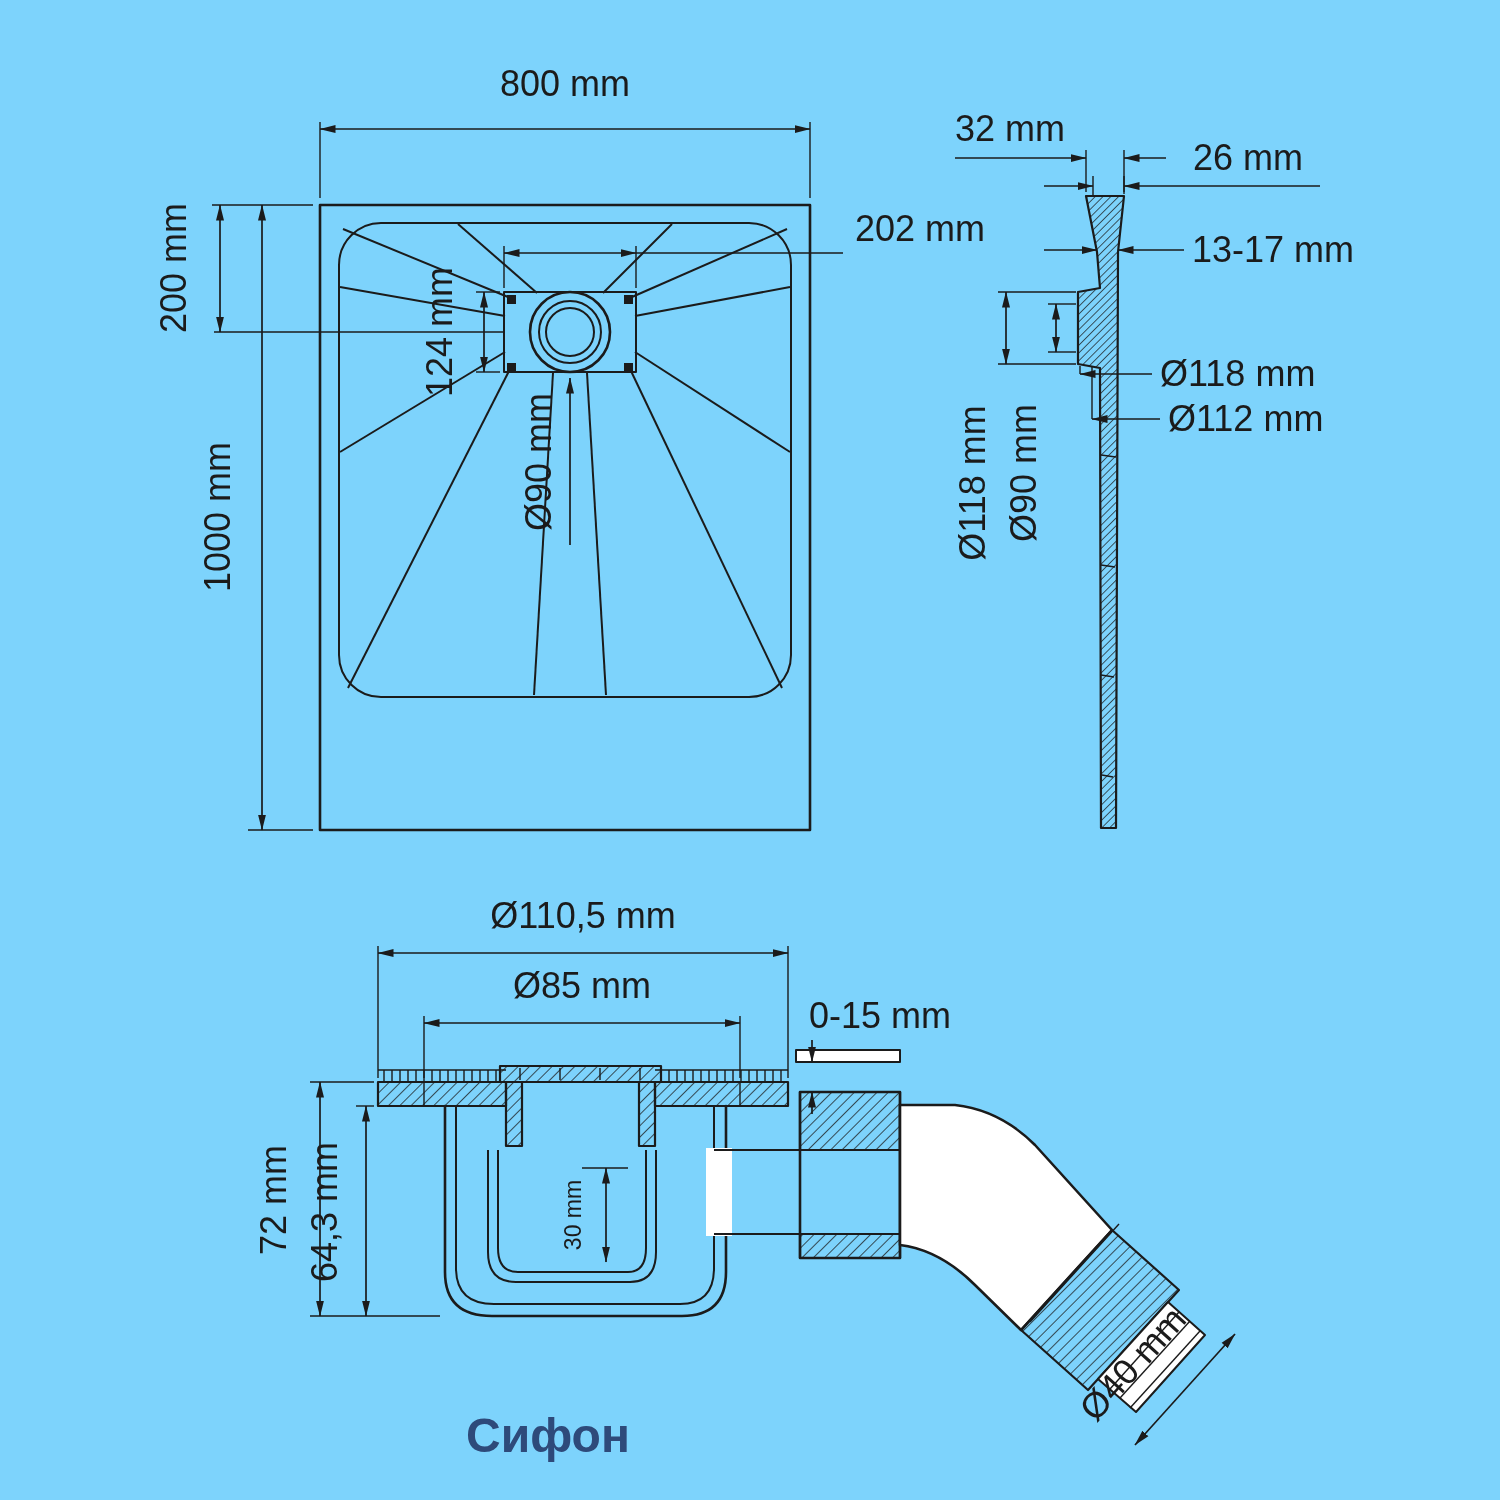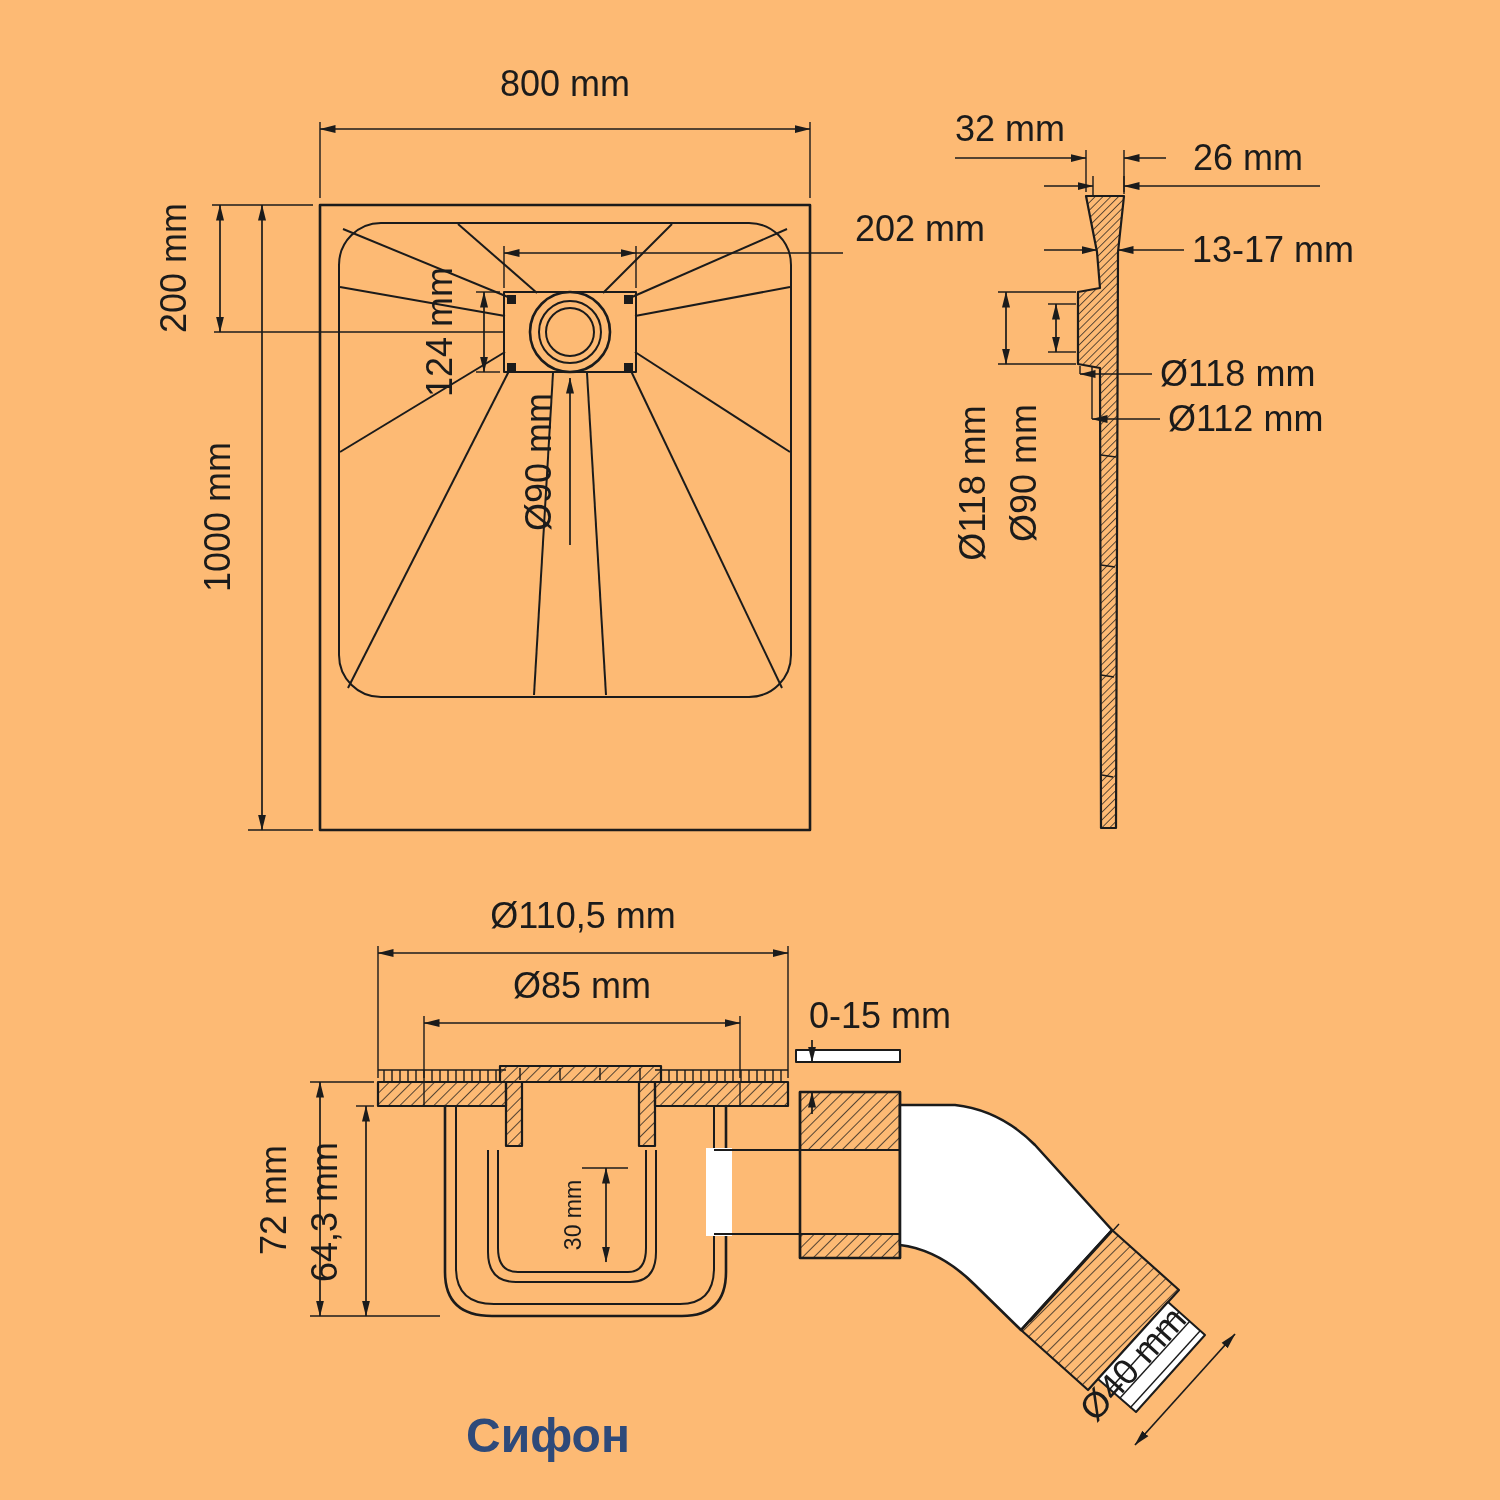--- a/index.html
+++ b/index.html
@@ -1,16 +1,16 @@
 <!DOCTYPE html>
 <html><head>
 <meta charset="utf-8">
 <style>
   html,body{margin:0;padding:0;background:#ffffff;}
-  .stage{width:1500px;height:1500px;position:relative;background:#fdba74;overflow:hidden;}
+  .stage{width:1500px;height:1500px;position:relative;background:#7dd3fc;overflow:hidden;}
   svg{display:block;}
   .draw{fill:none;stroke:#1b1b1b;stroke-width:2.6;stroke-linejoin:round;stroke-linecap:round;}
   .draw-thin{fill:none;stroke:#1b1b1b;stroke-width:2;stroke-linejoin:round;}
   .thin{fill:none;stroke:#1b1b1b;stroke-width:1.4;}
   .dim{fill:none;stroke:#1b1b1b;stroke-width:1.7;}
   .solid{fill:#1b1b1b;stroke:none;}
   .hatched{stroke:#1b1b1b;stroke-width:2.2;stroke-linejoin:round;}
   .whitefill{fill:#ffffff;}
   .dimtxt{font-family:"Liberation Sans",sans-serif;font-size:36px;fill:#1b1b1b;}
   .dimtxt-sm{font-family:"Liberation Sans",sans-serif;font-size:23px;fill:#1b1b1b;}

